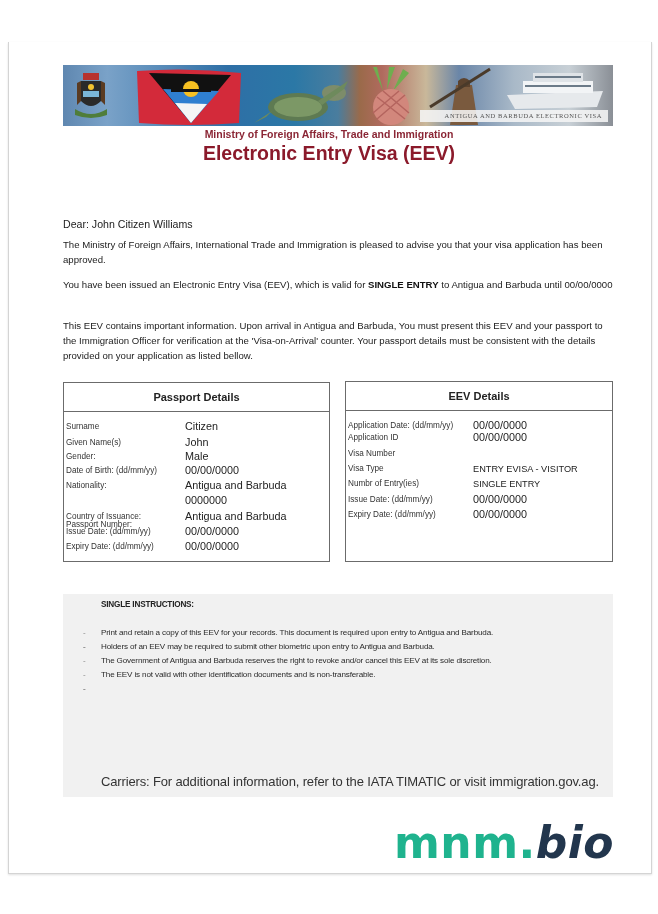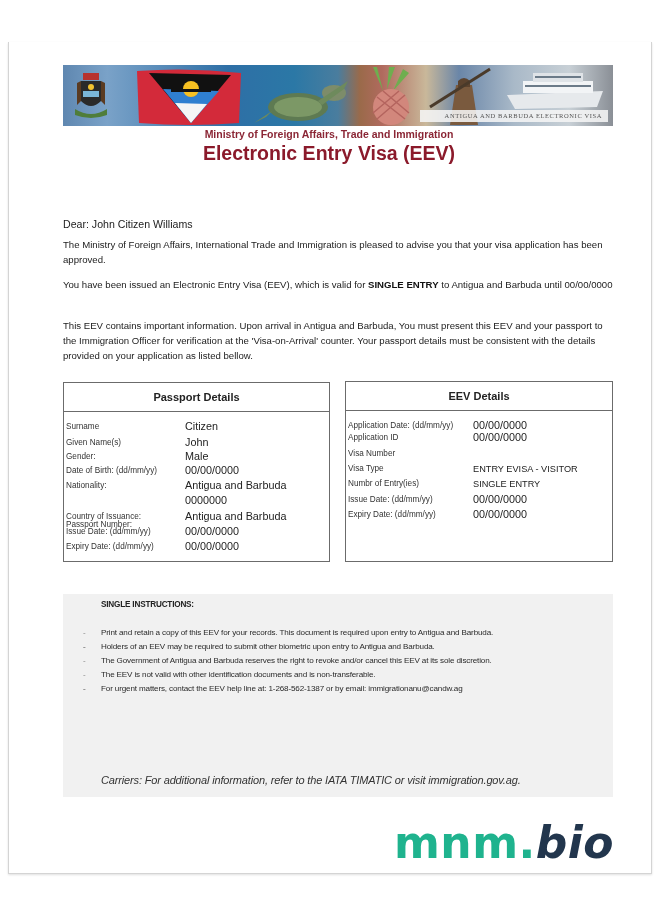--- a/index.html
+++ b/index.html
@@ -36,21 +36,21 @@
   .row .val { position: absolute; font-size: 10.8px; color: #222; white-space: nowrap; }
   .passport-box .val { left: 121px; }
   .eev-box .val { left: 127px; }
   .eev-box .val.small { font-size: 9.2px; }
 
   .instructions { position: absolute; left: 63px; top: 594px; width: 550px; height: 203px; background: #f1f1f1; font-family: "Liberation Sans", sans-serif; }
   .instr-title { position: absolute; left: 38px; top: 6px; font-size: 8.2px; font-weight: bold; color: #222; letter-spacing: -0.2px; }
   .instr-list { position: absolute; left: 0; top: 32px; width: 550px; margin: 0; padding: 0; list-style: none; }
   .instr-list li { position: relative; padding-left: 38px; padding-right: 6px; font-size: 8.1px; line-height: 14px; color: #2a2a2a; letter-spacing: -0.15px; }
   .instr-list li .dash { position: absolute; left: 20px; top: 0; color: #888; }
-  .carriers { position: absolute; left: 38px; top: 180px; font-size: 11px; font-style: italic; color: #333; letter-spacing: -0.15px; }
+  .carriers { position: absolute; left: 38px; top: 180px; font-size: 13px; color: #333; letter-spacing: -0.15px; }
 
   .watermark { position: absolute; left: 394px; top: 818px; font-size: 44px; font-weight: bold; letter-spacing: 0.5px; line-height: 50px; font-family: "DejaVu Sans", sans-serif; }
   .watermark .wm-a { color: #1fb38e; }
   .watermark .wm-b { color: #22364d; font-style: italic; }
 </style>
 </head>
 <body>
 
 <div class="page"></div>
 
@@ -185,18 +185,18 @@
 
 <div class="instructions">
   <div class="instr-title">SINGLE INSTRUCTIONS:</div>
   <ul class="instr-list" id="instr-list">
       <li><span class="dash">-</span><span>Print and retain a copy of this EEV for your records. This document is required upon entry to Antigua and Barbuda.</span></li>
       <li><span class="dash">-</span></li>
       <li><span class="dash">-</span><span>Holders of an EEV may be required to submit other biometric upon entry to Antigua and Barbuda.</span></li>
       <li><span class="dash">-</span><span>The Government of Antigua and Barbuda reserves the right to revoke and/or cancel this EEV at its sole discretion.</span></li>
       <li><span class="dash">-</span><span>The EEV is not valid with other identification documents and is non-transferable.</span></li>
       <li><span class="dash">-</span></li>
-      <li><span class="dash">-</span><span>For urgent matters, contact the EEV help line at: 1-268-562-1387 or by email: immigrationanu@candw.ag</span></li>
+      <li><span class="dash">-</span></li>
     </ul>
   <div class="carriers">Carriers:  For additional information, refer to the IATA TIMATIC or visit immigration.gov.ag.</div>
 </div>
 
 <div class="watermark"><span class="wm-a">mnm.</span><span class="wm-b">bio</span></div>
 
 </body></html>

